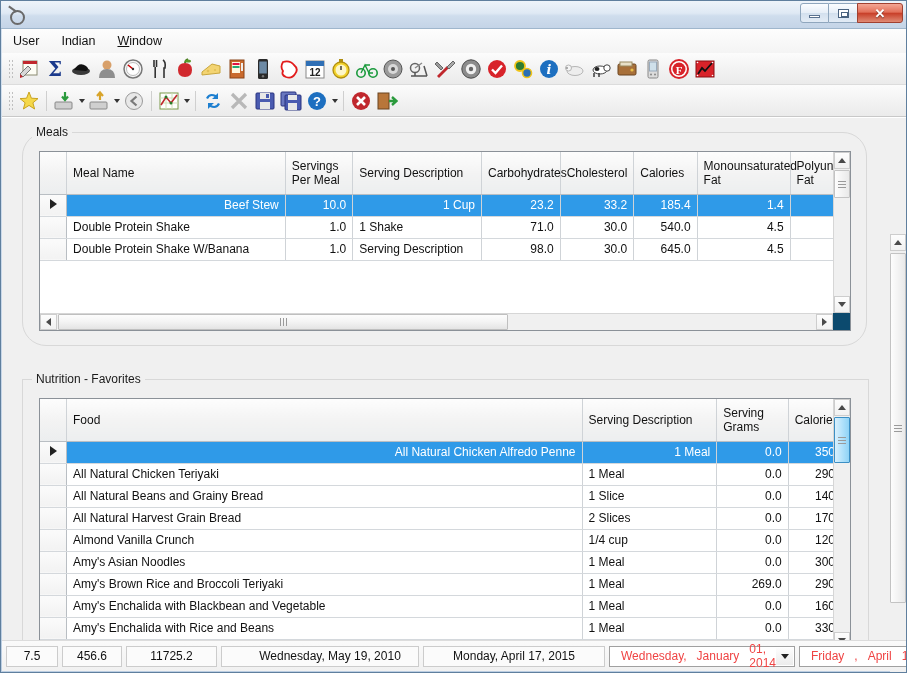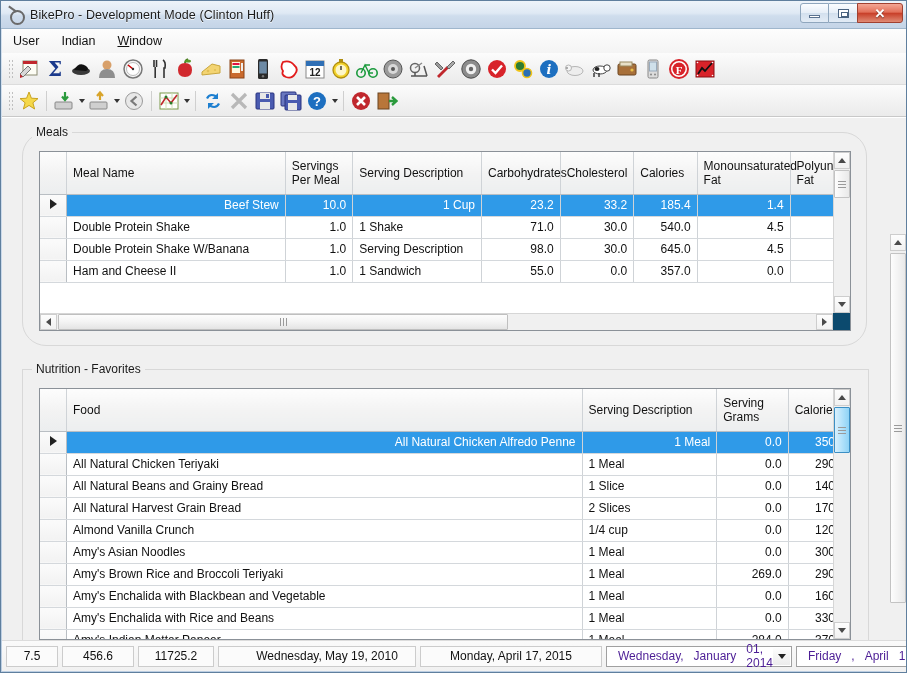--- a/index.html
+++ b/index.html
@@ -240,42 +240,41 @@
     display:flex;align-items:center;padding:0 4px;
   }
   .spanel{
     height:21px;border:1px solid #cccccc;background:#fbfbfb;
     display:flex;align-items:center;justify-content:center;
     font-size:12px;color:#111;margin-right:4px;flex:0 0 auto;
     padding:0 4px;
   }
   .dtp{
     height:21px;border:1px solid #a0a0a0;background:#ffffff;
-    display:flex;align-items:center;font-size:12px;color:#4c1d95;
+    display:flex;align-items:center;font-size:12px;color:#ef4444;
     margin-right:4px;flex:0 0 auto;position:relative;padding-left:6px;
   }
   .dtp .dtseg{padding:0 5px;}
   .dtpbtn{
     position:absolute;right:1px;top:1px;bottom:1px;width:17px;
     background:linear-gradient(180deg,#fdfdfd,#ececec);
     display:flex;align-items:center;justify-content:center;
   }
   .dtpbtn::after{
     content:"";width:0;height:0;border-left:4px solid transparent;
     border-right:4px solid transparent;border-top:5px solid #222;
   }
 </style>
 </head>
 <body>
 
 <div id="window">
 
   <div id="titlebar">
     <div class="tbicon"></div>
-    <div id="title-text">BikePro - Development Mode (Clinton Huff)</div>
     <div id="wincontrols">
       <div class="wbtn min">
           <div class="mglyph"></div>
         </div>
       <div class="wbtn max">
           <div class="Mglyph"></div>
         </div>
       <div class="wbtn close">
           <div class="Xglyph">✕</div>
         </div>
@@ -638,31 +637,20 @@
                     <td class="rowsel"></td>
                     <td class="datacell">Double Protein Shake W/Banana</td>
                     <td class="datacell num">1.0</td>
                     <td class="datacell">Serving Description</td>
                     <td class="datacell num">98.0</td>
                     <td class="datacell num">30.0</td>
                     <td class="datacell num">645.0</td>
                     <td class="datacell num">4.5</td>
                     <td class="datacell num"></td>
                   </tr>
-                  <tr>
-                    <td class="rowsel"></td>
-                    <td class="datacell">Ham and Cheese II</td>
-                    <td class="datacell num">1.0</td>
-                    <td class="datacell">1 Sandwich</td>
-                    <td class="datacell num">55.0</td>
-                    <td class="datacell num">0.0</td>
-                    <td class="datacell num">357.0</td>
-                    <td class="datacell num">0.0</td>
-                    <td class="datacell num"></td>
-                  </tr>
                 </tbody>
             </table>
           </div>
 
           <div class="vsb" style="bottom:17px;">
             <div class="arr up">
                 <div class="arrglyph-u"></div>
               </div>
             <div class="thumb" style="top:18px;height:28px;">
                 <div class="gripdots"></div>
@@ -679,21 +667,21 @@
             <div class="thumb" style="left:18px;width:450px;">
                 <div class="gripdotsH"></div>
               </div>
             <div class="arr rt">
                 <div class="arrglyph-r"></div>
               </div>
           </div>
         </div>
       </div>
 
-      <div class="groupbox" style="left:20px; top:251px; width:847px; height:272px;">
+      <div class="groupbox" style="left:20px; top:261px; width:847px; height:272px;">
         <div class="grouplabel">Nutrition - Favorites</div>
 
         <div class="grid" style="left:16px; top:18px; width:812px; height:252px;">
           <div class="grid-inner" style="right:0;overflow:hidden;">
             <table class="dg" style="width:812px;">
               <colgroup>
                 <col style="width:26px">
                   <col style="width:505px">
                   <col style="width:132px">
                 <col style="width:70px">
@@ -807,22 +795,22 @@
         <div class="thumb" style="top:19px;height:350px;">
             <div class="gripdots"></div>
           </div>
 
       </div>
     </div>
   </div>
 
   <div id="statusbar">
     <div class="spanel" style="width:52px;">7.5</div>
-    <div class="spanel" style="width:72px;">456.6</div>
-    <div class="spanel" style="width:76px;">11725.2</div>
+    <div class="spanel" style="width:60px;">456.6</div>
+    <div class="spanel" style="width:91px;">11725.2</div>
     <div class="spanel" style="width:198px;padding-left:24px;">Wednesday, May 19, 2010</div>
     <div class="spanel" style="width:182px;">Monday, April 17, 2015</div>
 
     <div class="dtp" style="width:186px;">
       <span class="dtseg">Wednesday,</span>
       <span class="dtseg">January</span>
       <span class="dtseg">01, 2014</span>
       <div class="dtpbtn"></div>
     </div>
 

